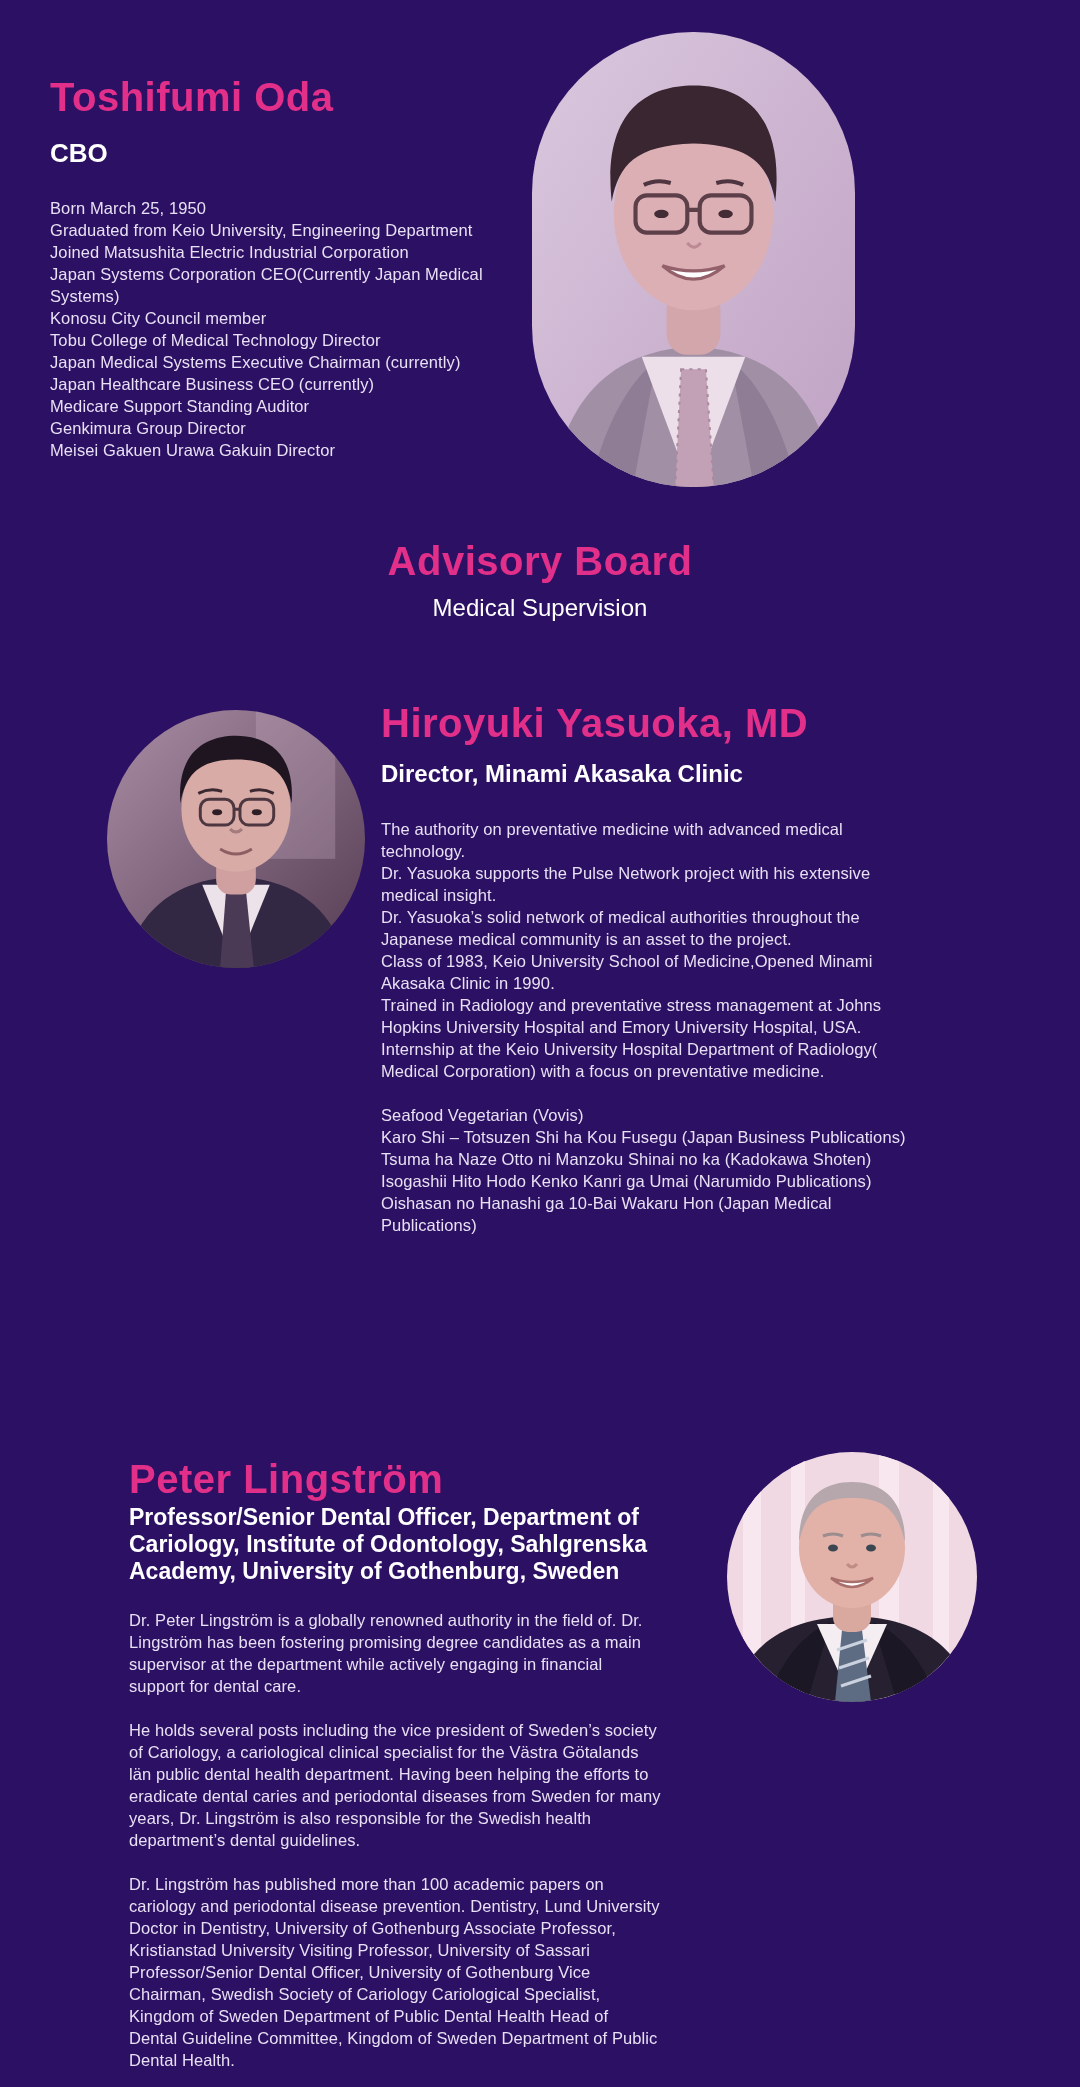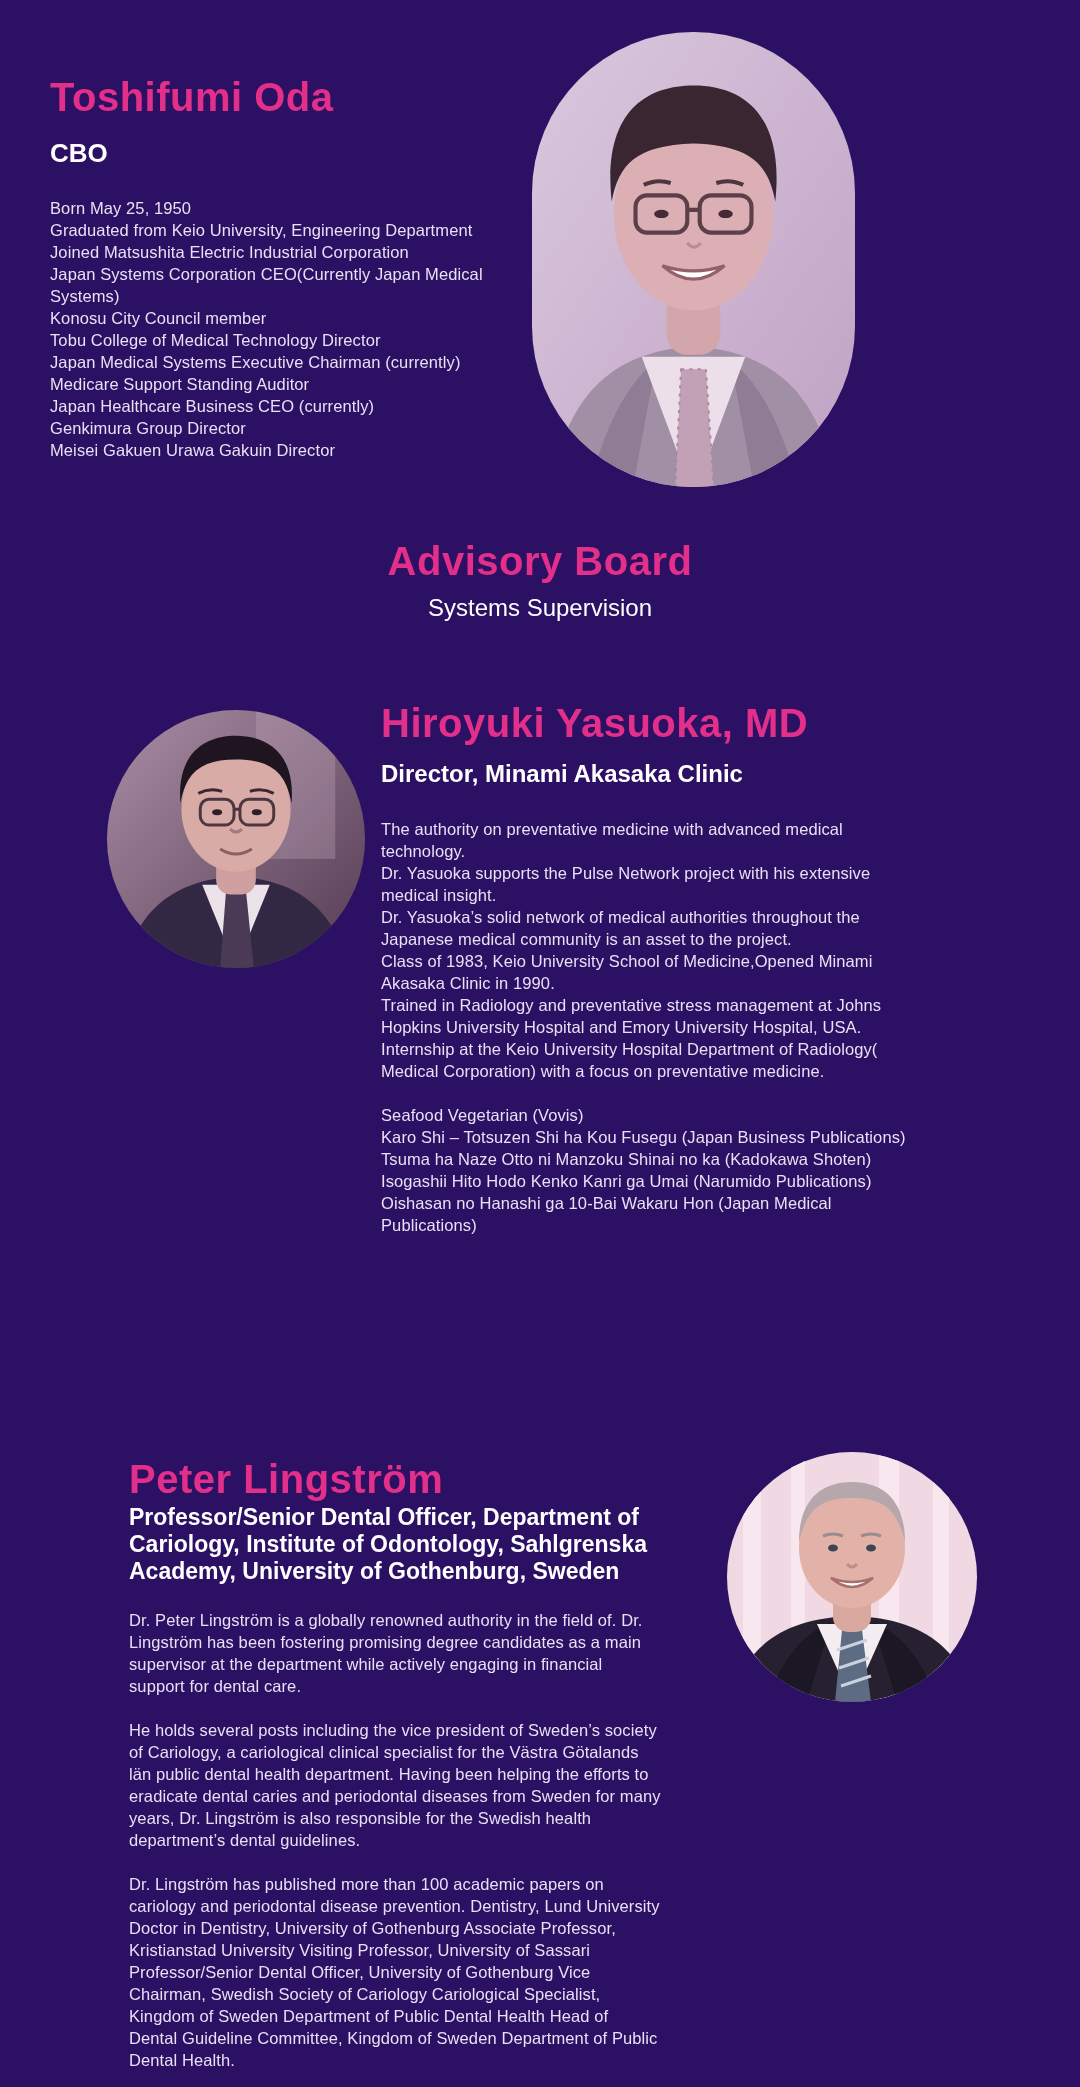--- a/index.html
+++ b/index.html
@@ -53,29 +53,29 @@
 </head>
 <body>
 
 <div class="page">
 
   <section>
     <div id="oda-text">
       <h1 class="pink-heading">Toshifumi Oda</h1>
       <h2 id="oda-title" class="sub-heading">CBO</h2>
       <div id="oda-bio" class="body-text">
-          <div class="bio-line">Born May 25, 1950</div>
+          <div class="bio-line">Born March 25, 1950</div>
           <div class="bio-line">Graduated from Keio University, Engineering Department</div>
           <div class="bio-line">Joined Matsushita Electric Industrial Corporation</div>
           <div class="bio-line">Japan Systems Corporation CEO(Currently Japan Medical Systems)</div>
           <div class="bio-line">Konosu City Council member</div>
           <div class="bio-line">Tobu College of Medical Technology Director</div>
           <div class="bio-line">Japan Medical Systems Executive Chairman (currently)</div>
+          <div class="bio-line">Japan Healthcare Business CEO (currently)</div>
           <div class="bio-line">Medicare Support Standing Auditor</div>
-          <div class="bio-line">Japan Healthcare Business CEO (currently)</div>
           <div class="bio-line">Genkimura Group Director</div>
           <div class="bio-line">Meisei Gakuen Urawa Gakuin Director</div>
         </div>
     </div>
     <div id="oda-photo" class="portrait">
       <svg viewBox="0 0 312 456" preserveAspectRatio="xMidYMid slice">
         <defs>
           <linearGradient id="gOda" x1="0" y1="0" x2="1" y2="1">
             <stop offset="0" stop-color="#dac8de"></stop>
             <stop offset="1" stop-color="#c0a2c4"></stop>
@@ -101,21 +101,21 @@
         <ellipse cx="125" cy="184" rx="7" ry="4" fill="#432c35"></ellipse>
         <ellipse cx="187" cy="184" rx="7" ry="4" fill="#432c35"></ellipse>
         <path d="M150 212 Q156 220 163 212" stroke="#bb8a92" stroke-width="3" fill="none"></path>
         <path d="M126 234 Q156 260 186 234 Q156 244 126 234 Z" fill="#ffffff" stroke="#94606a" stroke-width="3"></path>
       </svg>
     </div>
   </section>
 
   <section id="advisory">
     <h2 class="pink-heading">Advisory Board</h2>
-    <div id="advisory-sub">Systems Supervision</div>
+    <div id="advisory-sub">Medical Supervision</div>
   </section>
 
   <section>
     <div id="yasuoka-photo" class="portrait">
       <svg viewBox="0 0 260 260" preserveAspectRatio="xMidYMid slice">
         <defs>
           <linearGradient id="gYas" x1="0" y1="0" x2="1" y2="1">
             <stop offset="0" stop-color="#a98da5"></stop>
             <stop offset="1" stop-color="#553c52"></stop>
           </linearGradient>

